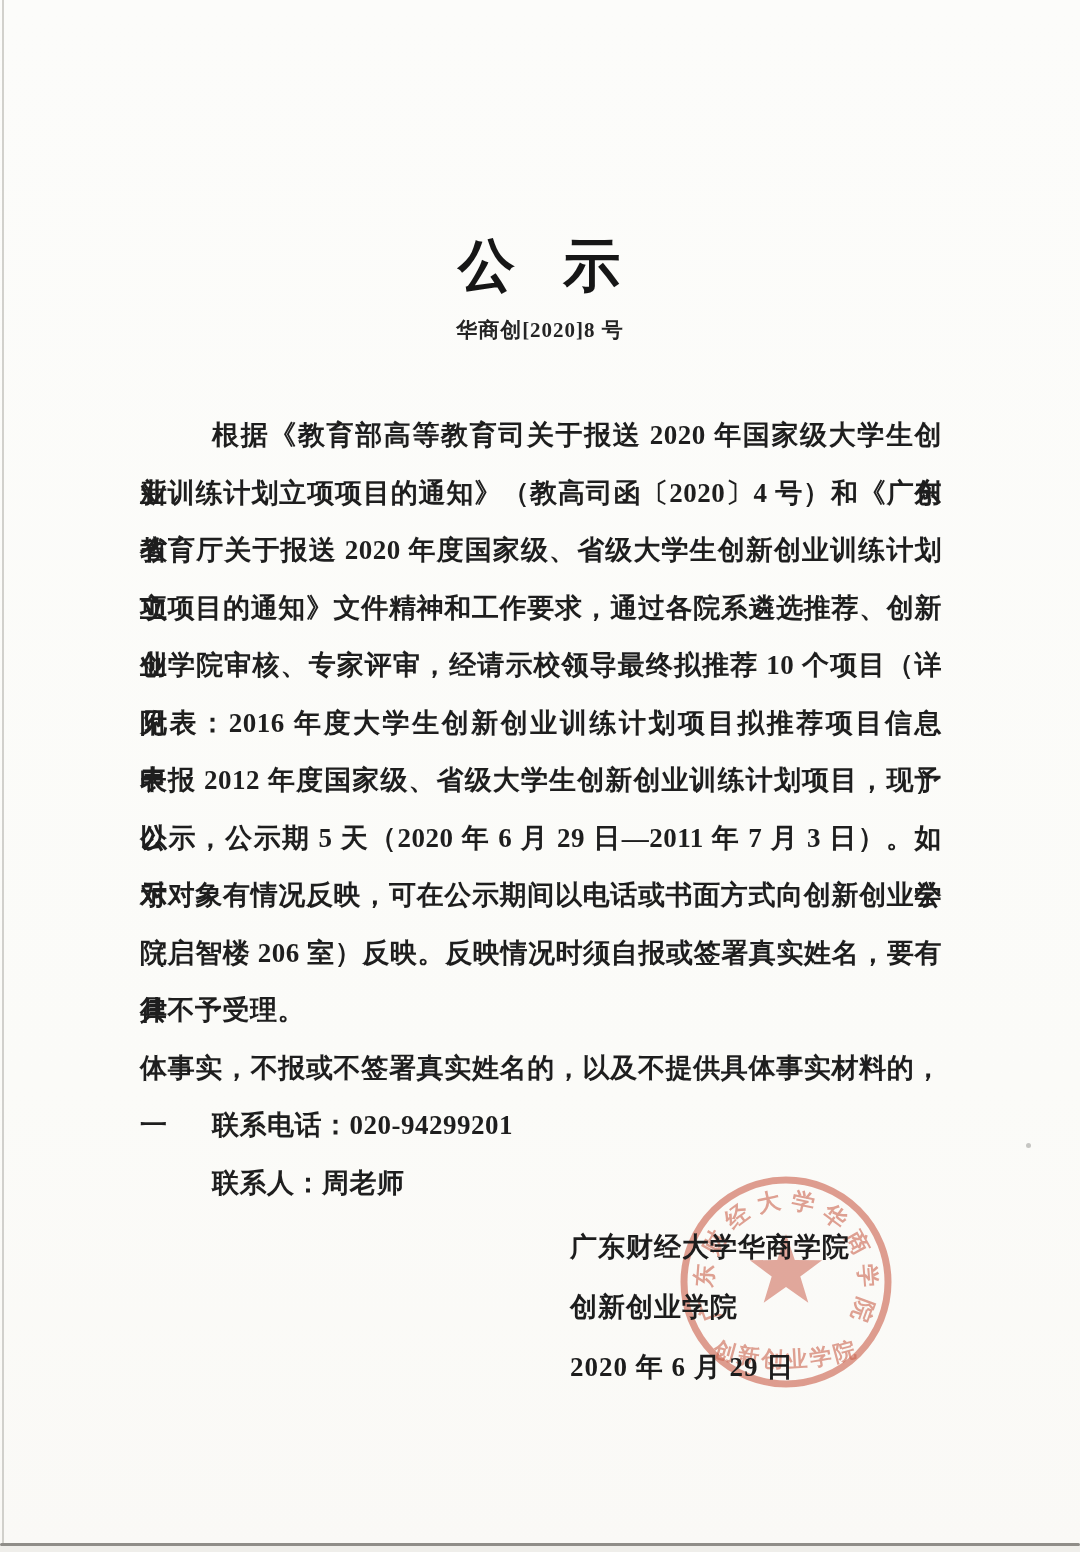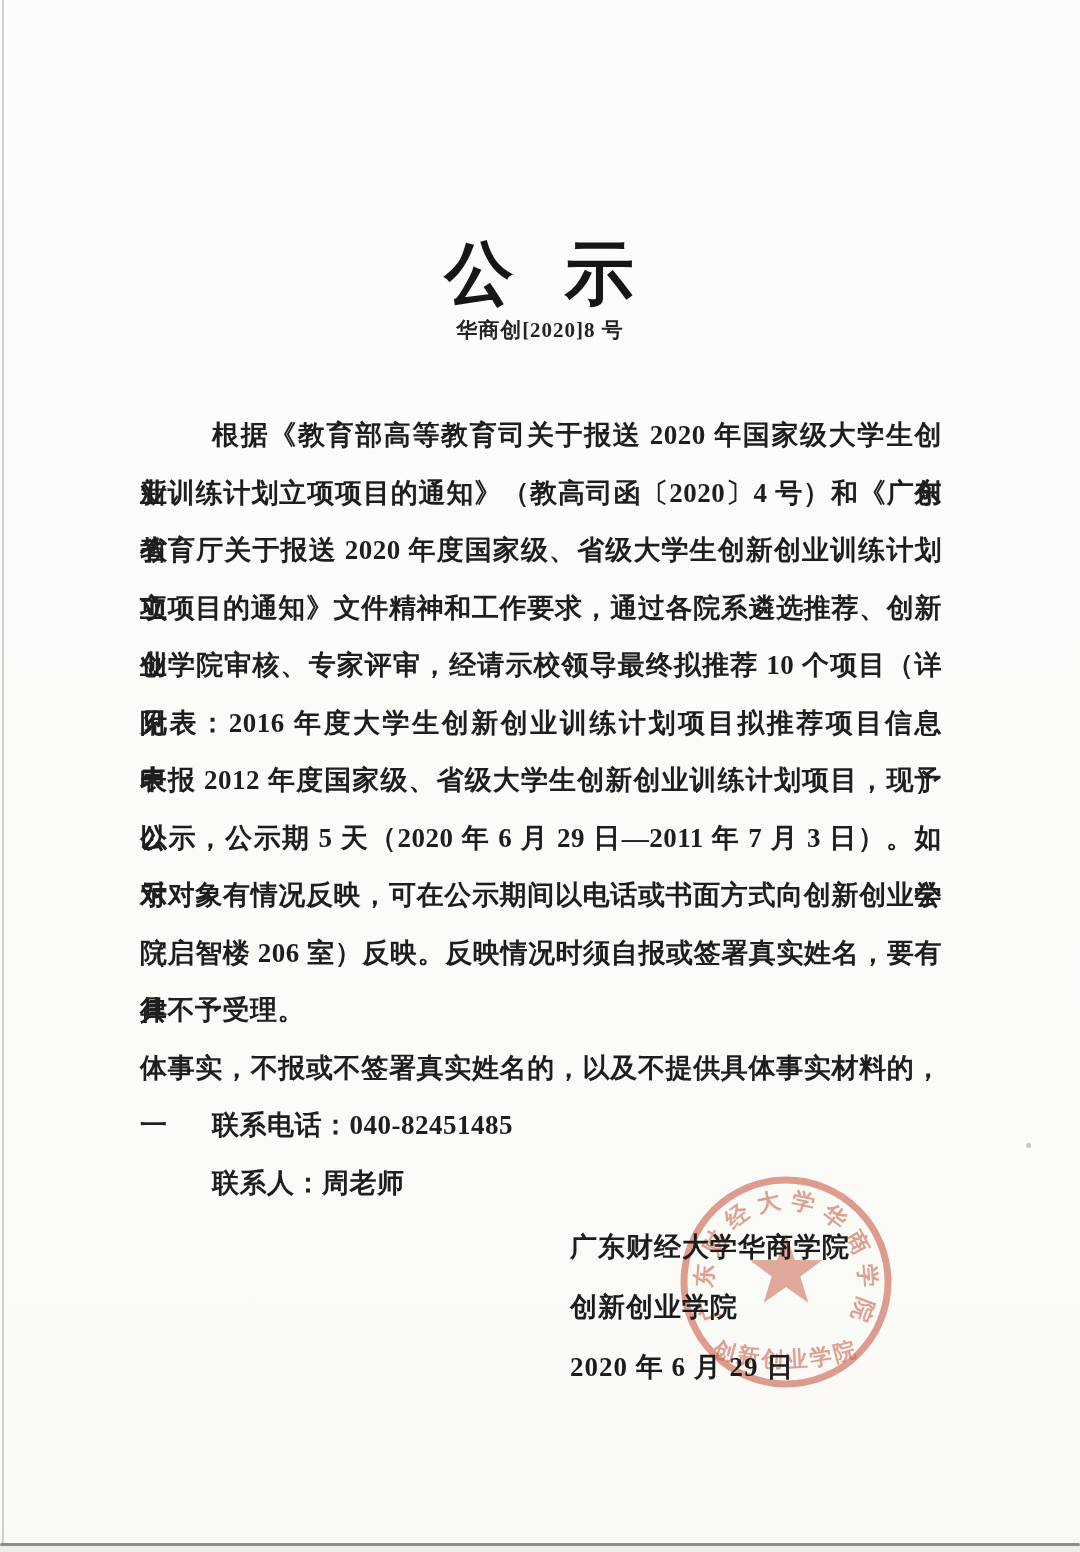--- a/index.html
+++ b/index.html
@@ -11,21 +11,21 @@
   }
   .page{position:absolute;inset:0;background:linear-gradient(180deg,#fcfcfa 0%,#fbfbf8 70%,#faf9f6 100%);}
   
   .edge-left{position:absolute;left:2px;top:0;width:2px;height:1544px;background:#c7c5c0;opacity:.8;}
   .edge-bottom{position:absolute;left:0;top:1543px;width:1080px;height:3px;background:#8f8d88;border-radius:2px;}
   .below-edge{position:absolute;left:0;top:1546px;width:1080px;height:6px;background:#efeeea;}
   .speck{position:absolute;left:1026px;top:1143px;width:5px;height:5px;border-radius:50%;background:#9a9a98;opacity:.55;}
 
   .title{
     position:absolute;left:0;top:228px;width:1080px;
-    text-align:center;font-size:69px;font-weight:bold;color:#161616;
+    text-align:center;font-size:57px;font-weight:bold;color:#161616;
     word-spacing:30px;letter-spacing:2px;
   }
   .docnum{
     position:absolute;left:0;top:316px;width:1080px;
     text-align:center;font-size:21px;font-weight:bold;color:#242424;
     letter-spacing:1px;
   }
   .bodyblock{
     position:absolute;left:140px;top:407px;width:802px;
   }
@@ -61,21 +61,21 @@
     <div class="ln just">教育厅关于报送 2020 年度国家级、省级大学生创新创业训练计划立</div>
     <div class="ln just">项项目的通知》文件精神和工作要求，通过各院系遴选推荐、创新创</div>
     <div class="ln just">业学院审核、专家评审，经请示校领导最终拟推荐 10 个项目（详见</div>
     <div class="ln just">附表：2016 年度大学生创新创业训练计划项目拟推荐项目信息表）</div>
     <div class="ln just">申报 2012 年度国家级、省级大学生创新创业训练计划项目，现予以</div>
     <div class="ln just">公示，公示期 5 天（2020 年 6 月 29 日—2011 年 7 月 3 日）。如对公</div>
     <div class="ln just">示对象有情况反映，可在公示期间以电话或书面方式向创新创业学院</div>
     <div class="ln just">（启智楼 206 室）反映。反映情况时须自报或签署真实姓名，要有具</div>
     <div class="ln">律不予受理。</div>
     <div class="ln just">体事实，不报或不签署真实姓名的，以及不提供具体事实材料的，一</div>
-    <div class="ln ind">联系电话：040-82451485</div>
+    <div class="ln ind">联系电话：020-94299201</div>
     <div class="ln ind">联系人：周老师</div>
   </div>
 
   <svg class="seal" viewBox="0 0 244 244">
     <circle cx="122" cy="122" r="102" fill="none" stroke-width="7" opacity="0.62" stroke="#c94f38"></circle>
     <polygon opacity="0.55" points="122,74 130.8,99.9 158.1,100.3 136.3,116.6 144.3,142.7 122,127 99.7,142.7 107.7,116.6 85.9,100.3 113.2,99.9" fill="#c94f38"></polygon>
     <g id="seal-ring-text" font-size="23" font-weight="bold" opacity="0.6" fill="#c94f38">
         <text transform="translate(52.5 147.3) rotate(250.0)" text-anchor="middle">广</text>
         <text transform="translate(48.2 116.3) rotate(274.4)" text-anchor="middle">东</text>
         <text transform="translate(57.2 86.2) rotate(298.9)" text-anchor="middle">财</text>

